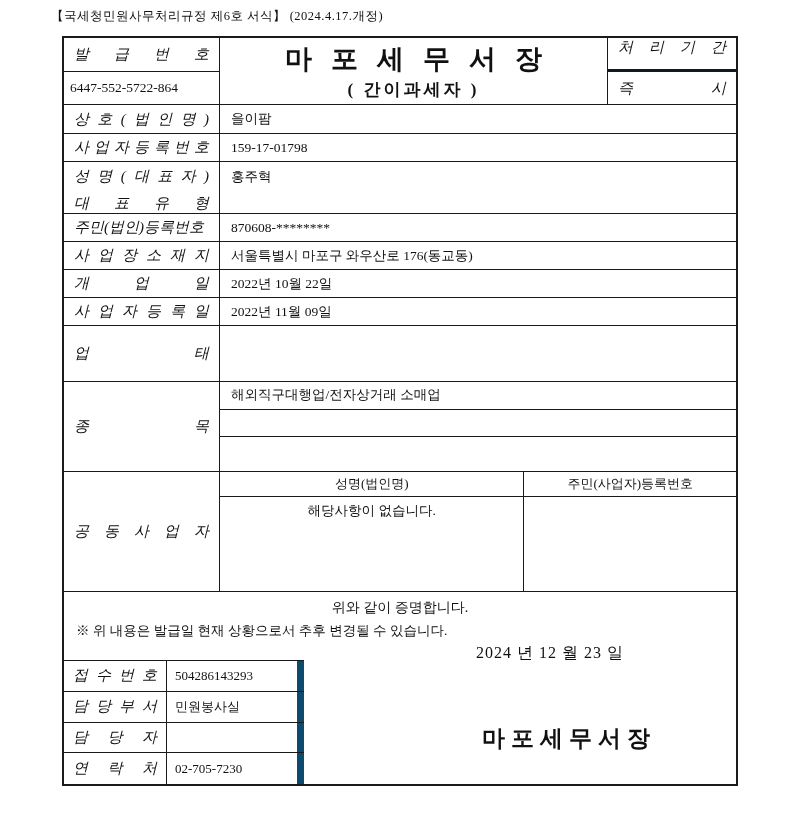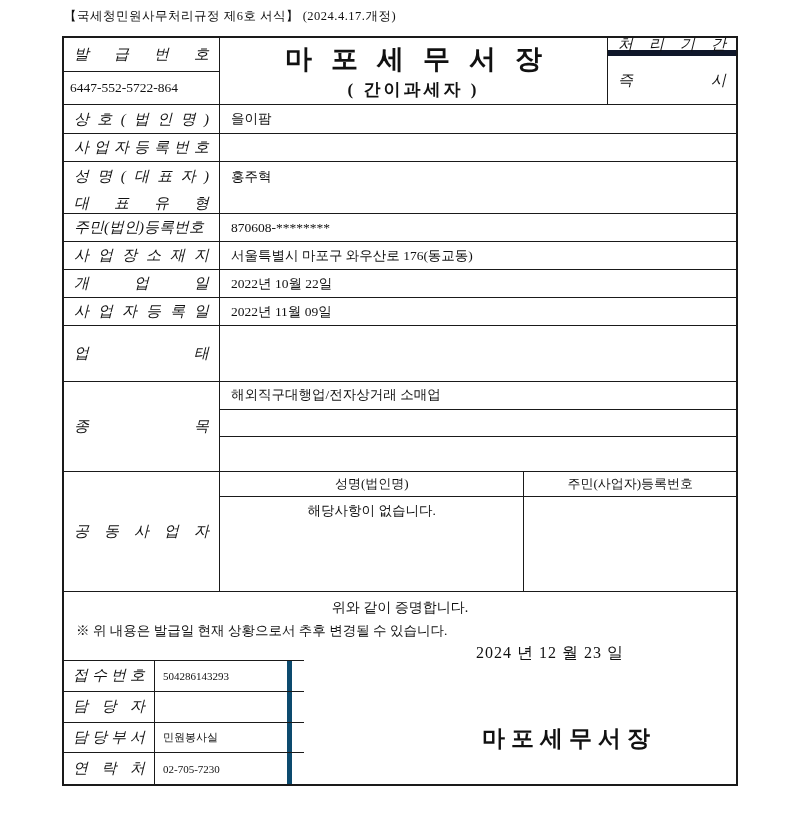--- a/index.html
+++ b/index.html
@@ -3,40 +3,40 @@
 <meta charset="utf-8">
 <style>
   * { margin:0; padding:0; box-sizing:border-box; }
   html,body { width:796px; height:826px; background:#ffffff; }
   body {
     font-family:"Liberation Serif","DejaVu Serif",serif;
     color:#111111;
     position:relative;
   }
   .notice {
-    position:absolute; left:64px; top:8px;
+    position:absolute; left:51px; top:8px;
     font-size:12.5px; letter-spacing:0.5px; white-space:nowrap;
   }
   .doc {
     position:absolute; left:62px; top:36px; width:676px;
     border:2px solid #1a1a1a; background:#fff;
   }
   .brow { display:flex; width:100%; border-bottom:1px solid #1a1a1a; }
   .brow.last { border-bottom:none; }
 
   
   .hdr { height:67px; }
   .hdr-left { width:156px; border-right:1px solid #1a1a1a; display:flex; flex-direction:column; }
   .hdr-left-top { height:34px; border-bottom:1px solid #1a1a1a; display:flex; align-items:center; padding:0 10px; }
   .hdr-left-bot { flex:1; display:flex; align-items:center; padding:0 6px; font-size:13.5px; }
   .hdr-mid { flex:1; border-right:1px solid #1a1a1a; text-align:center; padding-top:3px; }
   .doc-title { font-size:27px; font-weight:bold; letter-spacing:19px; text-indent:19px; white-space:nowrap; }
   .doc-subtitle { font-size:17px; font-weight:bold; letter-spacing:3px; margin-top:1px; }
   .hdr-right { width:128px; display:flex; flex-direction:column; }
-  .hdr-right-top { height:18px; border-bottom:6px solid #0f172a; display:flex; align-items:center; padding:0 10px; }
+  .hdr-right-top { height:34px; border-bottom:3px solid #0f172a; display:flex; align-items:flex-start; padding:0 10px; }
   .hdr-right-bot { flex:1; display:flex; align-items:center; padding:0 10px; }
 
   .jlabel { width:100%; text-align:justify; text-align-last:justify; font-size:15px;font-style:italic; }
   .flabel { width:156px; border-right:1px solid #1a1a1a; display:flex; align-items:center; padding:0 10px; flex-shrink:0; }
   .fvalue { flex:1; display:flex; align-items:center; padding:0 11px; font-size:13.5px; }
   .top-align { align-items:flex-start; padding-top:6px; }
   .rep-label { flex-direction:column; justify-content:flex-start; padding-top:5px; gap:8px; align-items:stretch; }
 
   .subcol { flex:1; display:flex; flex-direction:column; }
   .subrow { display:flex; align-items:center; padding:0 11px; font-size:13.5px; border-bottom:1px solid #1a1a1a; }
@@ -51,22 +51,22 @@
   .jb-name { width:59%; border-right:1px solid #1a1a1a; text-align:center; font-size:13.5px; padding-top:5px; }
   .jb-rrn  { width:41%; }
 
   .bottom { height:192px; position:relative; }
   .cert-statement { position:absolute; top:7px; left:0; width:100%; text-align:center; font-size:14px; }
   .cert-note { position:absolute; top:30px; left:12px; font-size:13.5px; }
   .cert-date { position:absolute; top:51px; right:112px; font-size:16px; letter-spacing:1px; }
   .mini-table { position:absolute; left:0; bottom:0; width:240px; height:124px; border-top:1px solid #1a1a1a; display:flex; flex-direction:column; }
   .mini-row { height:31px; display:flex; border-bottom:1px solid #1a1a1a; }
   .mini-row.last { border-bottom:none; }
-  .mini-label { width:91px; border-right:1px solid #1a1a1a; display:flex; align-items:center; padding:0 9px; }
-  .mini-value { width:137px; border-right:5px solid #0c4a6e; display:flex; align-items:center; padding:0 8px; font-size:11px; }
+  .mini-label { width:103px; border-right:1px solid #1a1a1a; display:flex; align-items:center; padding:0 9px; }
+  .mini-value { width:137px; border-right:7px solid #0c4a6e; display:flex; align-items:center; padding:0 8px; font-size:13px; }
   .signer { position:absolute; right:80px; bottom:30px; font-size:23px; font-weight:bold; letter-spacing:6px; white-space:nowrap; }
 </style>
 </head>
 <body>
 
 <div class="notice">【국세청민원사무처리규정 제6호 서식】 (2024.4.17.개정)</div>
 
 <div class="doc">
 
   <div class="brow hdr">
@@ -94,20 +94,21 @@
     <div class="flabel">
         <span class="jlabel">상 호 ( 법 인 명 )</span>
       </div>
     <div class="fvalue">을이팜</div>
   </div>
 
   <div class="brow" style="height:28px">
     <div class="flabel">
         <span class="jlabel">사 업 자 등 록 번 호</span>
       </div>
+    <div class="fvalue">159-17-01798</div>
   </div>
 
   <div class="brow" style="height:52px">
     <div class="flabel rep-label">
       <span class="jlabel">성 명 ( 대 표 자 )</span>
       <span class="jlabel">대 표 유 형</span>
     </div>
     <div class="fvalue top-align">홍주혁</div>
   </div>
 
@@ -179,30 +180,30 @@
 
     <div class="mini-table">
       <div class="mini-row">
         <div class="mini-label">
             <span class="jlabel">접 수 번 호</span>
           </div>
         <div class="mini-value">504286143293</div>
       </div>
       <div class="mini-row">
         <div class="mini-label">
+            <span class="jlabel">담 당 부 서</span>
+          </div>
+        <div class="mini-value">민원봉사실</div>
+      </div>
+      <div class="mini-row">
+        <div class="mini-label">
             <span class="jlabel">담 당 자</span>
           </div>
         <div class="mini-value"></div>
       </div>
-      <div class="mini-row">
-        <div class="mini-label">
-            <span class="jlabel">담 당 부 서</span>
-          </div>
-        <div class="mini-value">민원봉사실</div>
-      </div>
       <div class="mini-row last">
         <div class="mini-label">
             <span class="jlabel">연 락 처</span>
           </div>
         <div class="mini-value">02-705-7230</div>
       </div>
     </div>
 
     <div class="signer">마포세무서장</div>
   </div>

